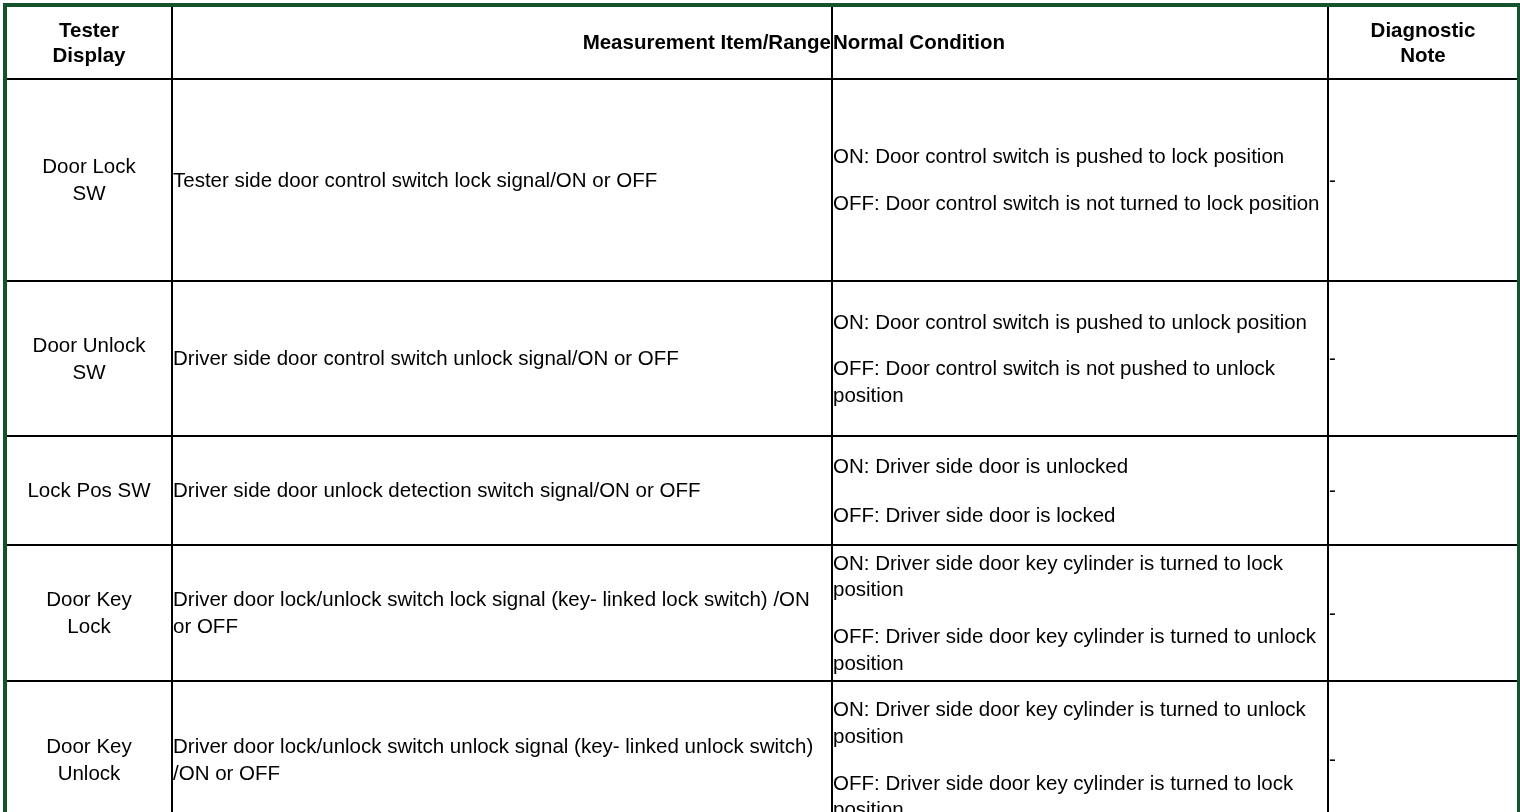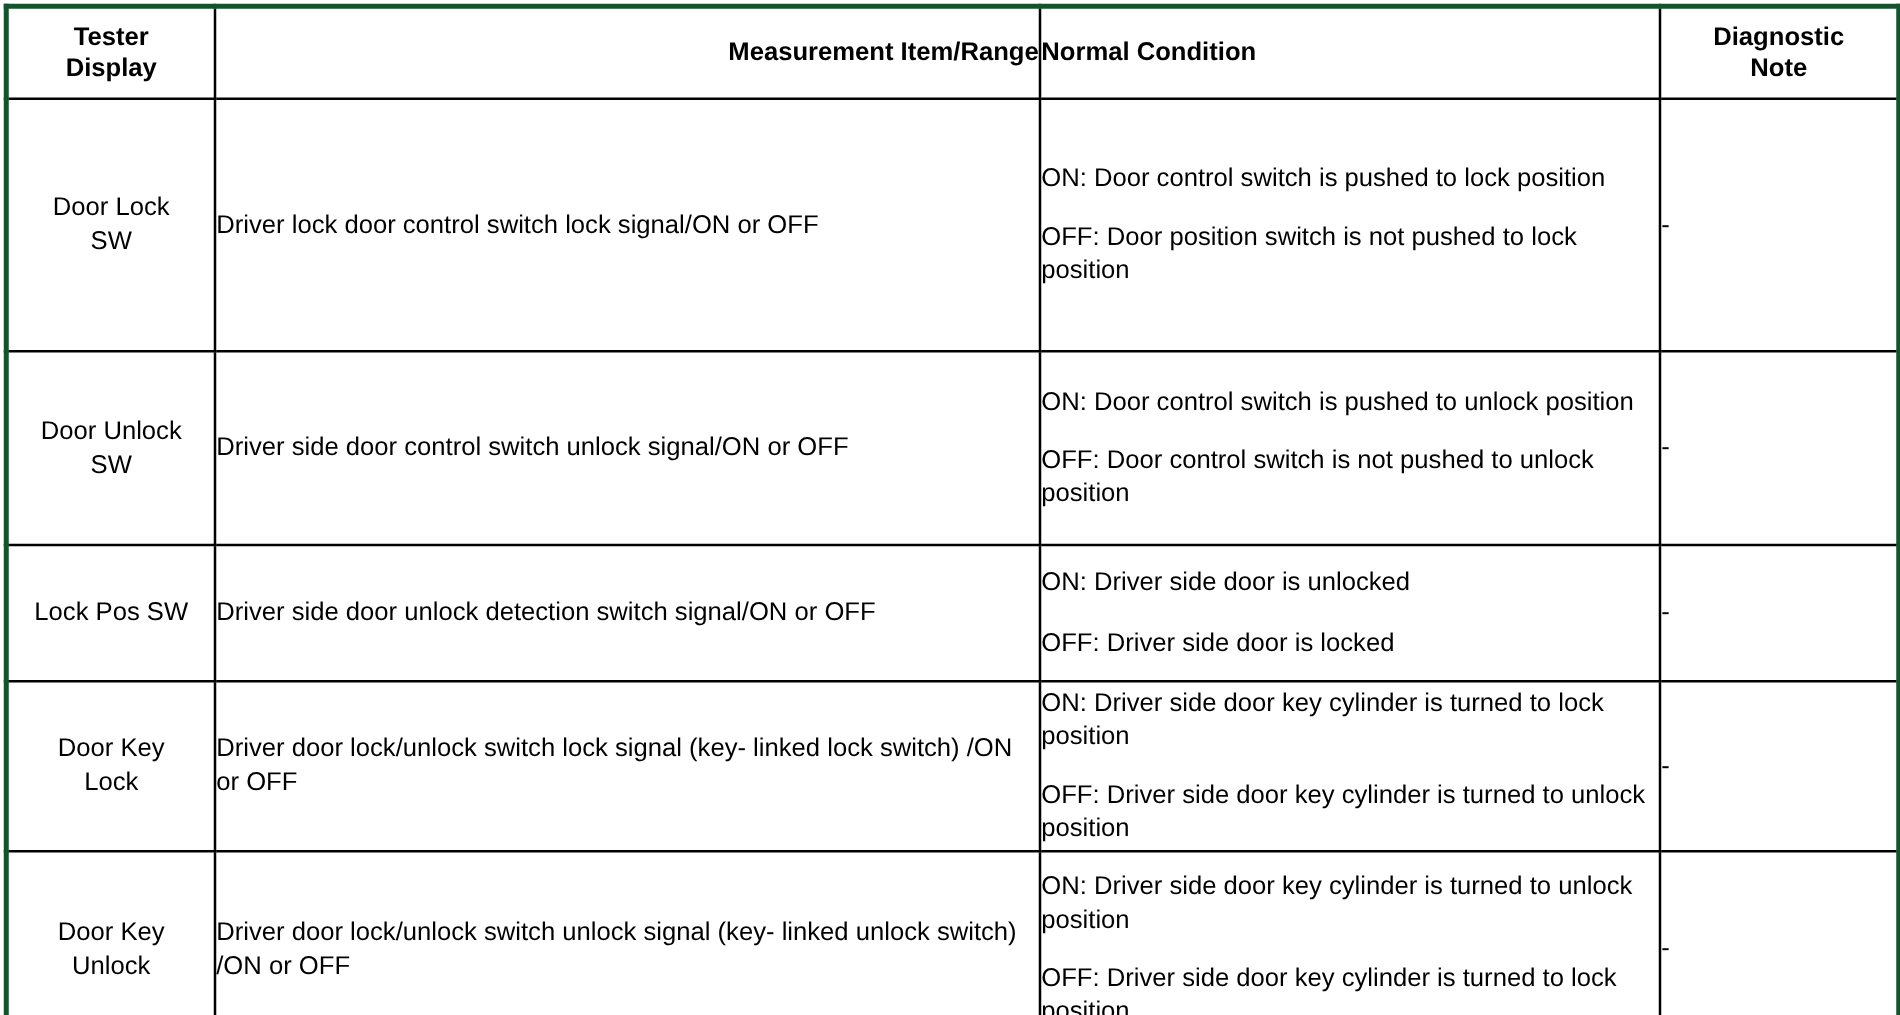--- a/index.html
+++ b/index.html
@@ -144,25 +144,25 @@
       </tr>
     </thead>
 
     <tbody>
 
       <tr class="row-h-159">
         <td class="cell-tester">
           <span>Door Lock</span><br>
           <span>SW</span>
         </td>
-        <td class="cell-measure">Driver lock door control switch lock signal/ON or OFF</td>
+        <td class="cell-measure">Tester side door control switch lock signal/ON or OFF</td>
         <td class="cell-normal">
           <span class="cond-block">
             <span class="cond-on">ON: Door control switch is pushed to lock position</span>
-            <span class="cond-off">OFF: Door position switch is not pushed to lock position</span>
+            <span class="cond-off">OFF: Door control switch is not turned to lock position</span>
           </span>
         </td>
         <td class="cell-note">-</td>
       </tr>
 
       <tr class="row-h-155">
         <td class="cell-tester">
           <span>Door Unlock</span><br>
           <span>SW</span>
         </td>

